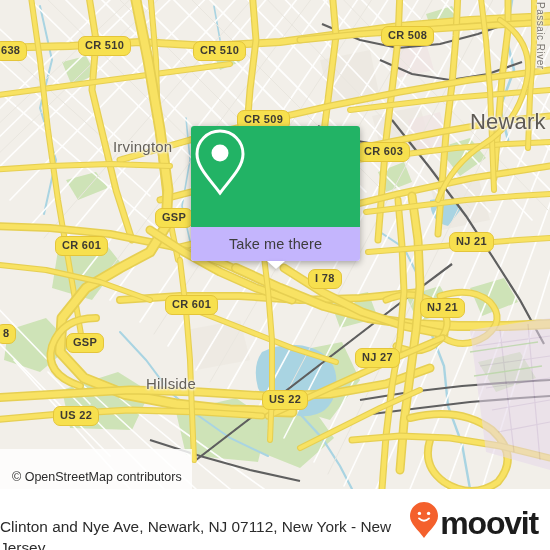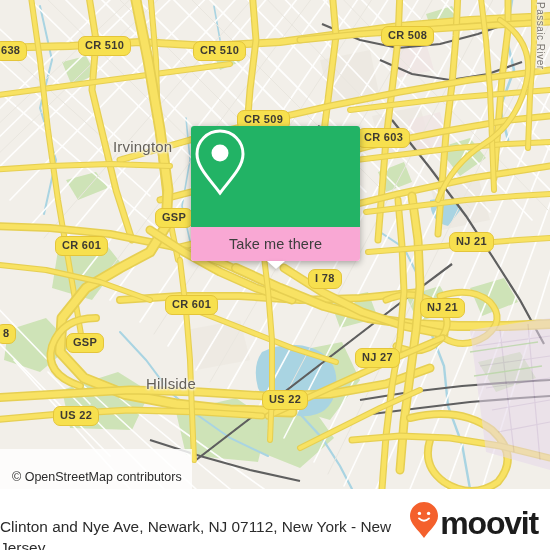--- a/index.html
+++ b/index.html
@@ -65,21 +65,21 @@
   #popup .card-img{
     height:101px;
     background:#22b365;
     border-radius:3px 3px 0 0;
     display:flex;align-items:center;justify-content:center;
   }
   #popup .card-img svg{display:block;}
   #popup .card-foot{
     height:34px;
     display:flex;align-items:center;justify-content:center;
-    background:#f9a8d4;
+    background:#c4b5fd;
     border-radius:0 0 3px 3px;
   }
   #popup .card-foot span{
     color:#3d3d3d;
     font-size:14.5px;
     letter-spacing:.1px;
   }
   #popup .tail{
     position:absolute;
     left:50%;bottom:-8px;
@@ -397,29 +397,30 @@
             <path d="M528 324 L540 460"></path>
         </g>
       </g>
       <g stroke="#b9d6a6" fill="none" stroke-width="1.4" opacity=".8">
         <path d="M470 352 L538 342"></path>
           <path d="M474 376 L542 366"></path>
       </g>
     </svg>
 
     <div class="place-label" style="left:113px;top:138px">Irvington</div>
+    <div class="place-label big" style="left:470px;top:109px">Newark</div>
     <div class="place-label" style="left:146px;top:375px">Hillside</div>
     <div class="place-label vertical" style="left:535px;top:2px">Passaic River</div>
 
     <div class="shield" style="left:-6px;top:41px">638</div>
     <div class="shield" style="left:78px;top:36px">CR 510</div>
     <div class="shield" style="left:193px;top:41px">CR 510</div>
     <div class="shield" style="left:381px;top:26px">CR 508</div>
     <div class="shield" style="left:237px;top:110px">CR 509</div>
-    <div class="shield" style="left:357px;top:128px">CR 603</div>
+    <div class="shield" style="left:357px;top:142px">CR 603</div>
     <div class="shield" style="left:155px;top:208px">GSP</div>
     <div class="shield" style="left:55px;top:236px">CR 601</div>
     <div class="shield" style="left:449px;top:232px">NJ 21</div>
     <div class="shield" style="left:165px;top:295px">CR 601</div>
     <div class="shield" style="left:308px;top:269px">I 78</div>
     <div class="shield" style="left:420px;top:298px">NJ 21</div>
     <div class="shield" style="left:66px;top:333px">GSP</div>
     <div class="shield" style="left:-4px;top:324px">8</div>
     <div class="shield" style="left:355px;top:348px">NJ 27</div>
     <div class="shield" style="left:262px;top:390px">US 22</div>

